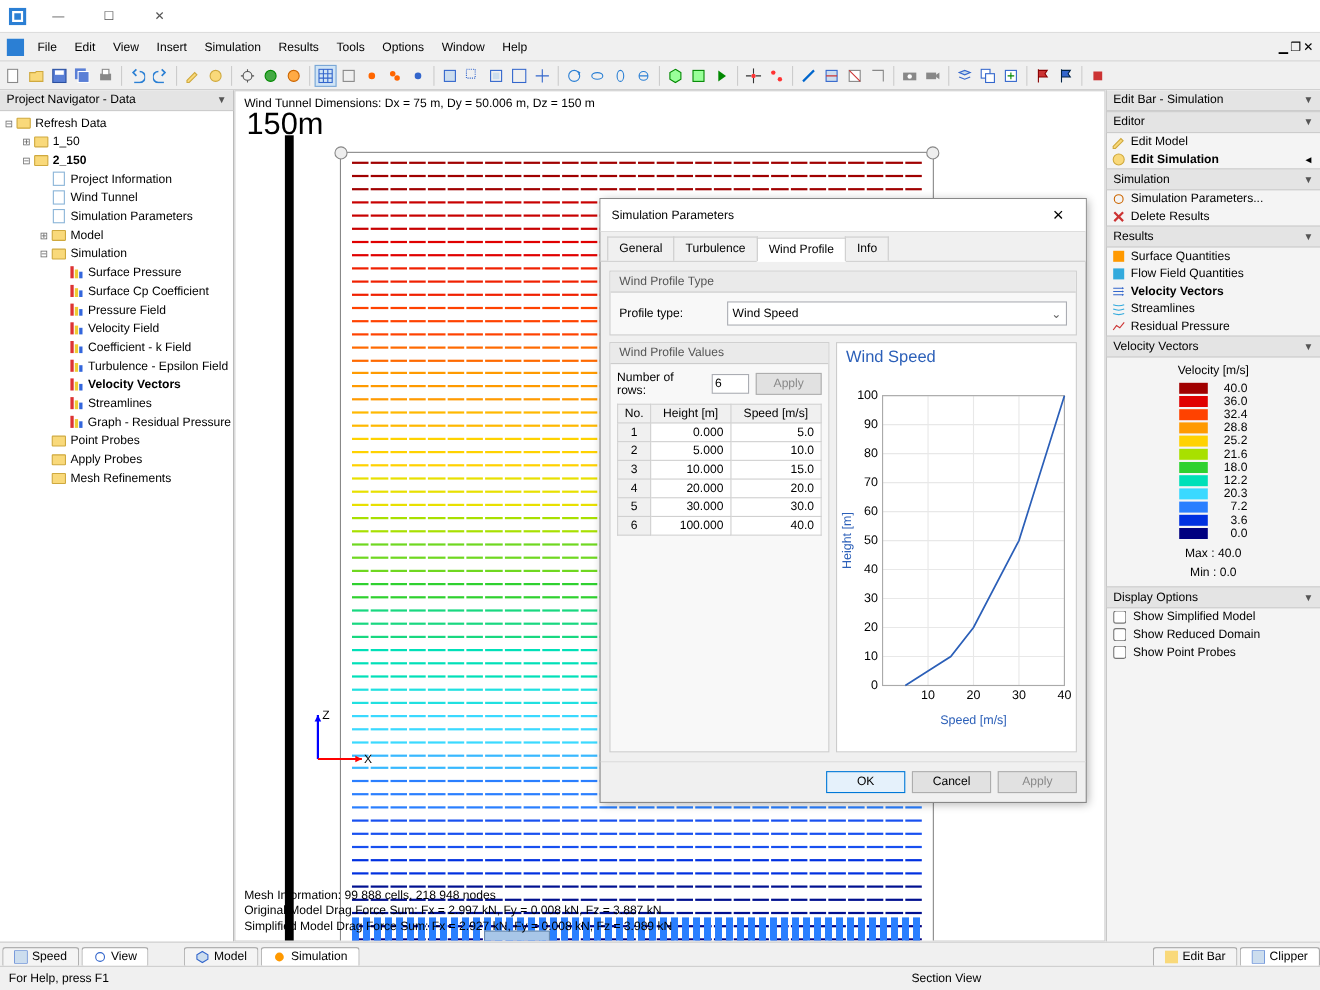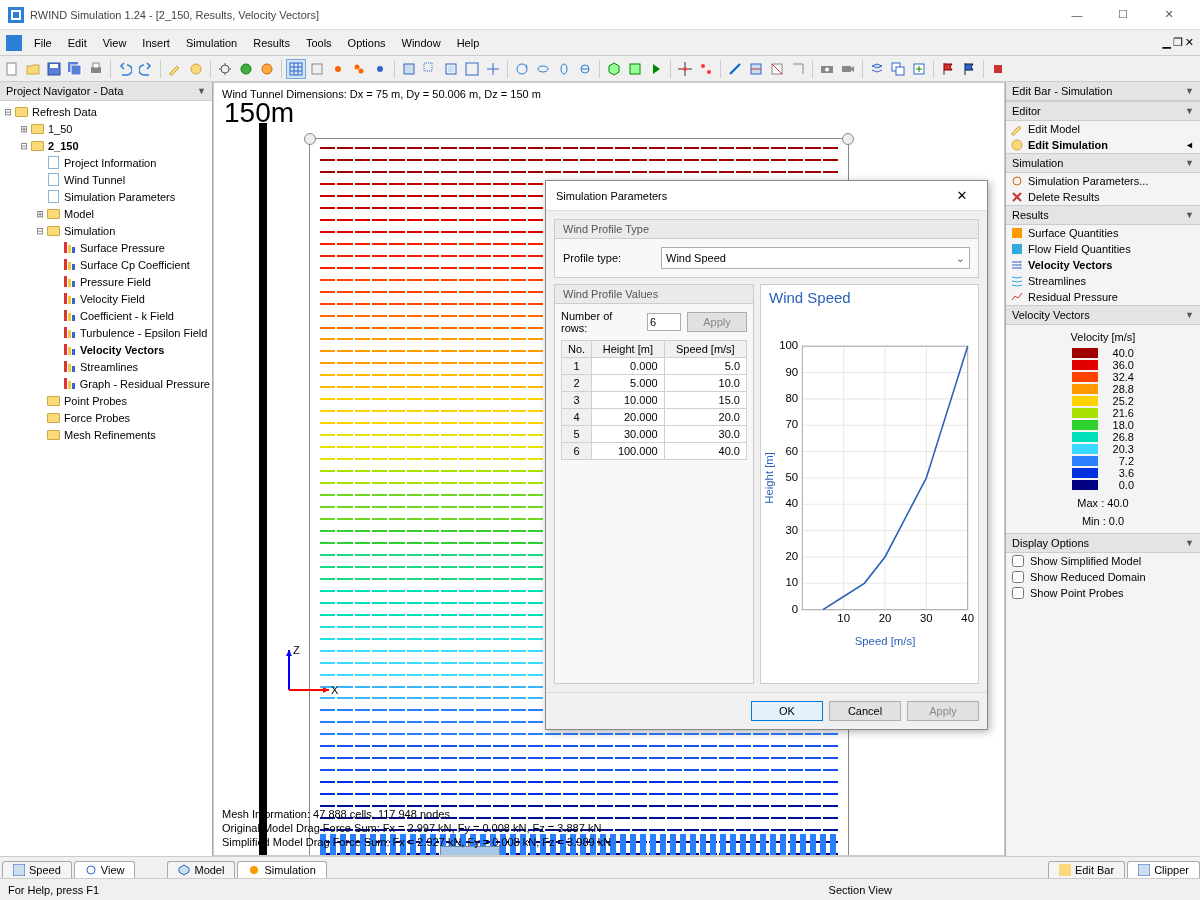--- a/index.html
+++ b/index.html
@@ -97,21 +97,20 @@
 </style>
 </head>
 <body>
 
 <div class="titlebar">
   <svg class="ico" viewBox="0 0 16 16">
       <rect width="16" height="16" fill="#2b7fd4"></rect>
       <path d="M3 3h10v10H3z" fill="#fff"></path>
       <path d="M5 5h6v6H5z" fill="#2b7fd4"></path>
     </svg>
-  <span class="title">RWIND Simulation 1.24 - [2_150, Results, Velocity Vectors]</span>
   <div class="winbtns">
     <div class="winbtn">—</div>
     <div class="winbtn">☐</div>
     <div class="winbtn">✕</div>
   </div>
 </div>
 
 <div class="menubar">
   <svg class="ico" style="width:16px;height:16px;margin:0 4px;" viewBox="0 0 16 16">
       <rect width="16" height="16" fill="#2b7fd4"></rect>
@@ -543,21 +542,21 @@
           <span class="nico">
             <span class="fold"></span>
           </span>
           <span>Point Probes</span>
         </div>
         <div class="tn tw2">
           <span class="exp"></span>
           <span class="nico">
             <span class="fold"></span>
           </span>
-          <span>Force Probes</span>
+          <span>Apply Probes</span>
         </div>
         <div class="tn tw2">
           <span class="exp"></span>
           <span class="nico">
             <span class="fold"></span>
           </span>
           <span>Mesh Refinements</span>
         </div>
       </div>
   </div>
@@ -2499,21 +2498,21 @@
         </div>
       <svg class="axismark" width="60" height="60">
         <line x1="10" y1="50" x2="10" y2="10" stroke="#00f" stroke-width="2"></line>
           <path d="M10 10l-3 6h6z" fill="#00f"></path>
         <line x1="10" y1="50" x2="50" y2="50" stroke="#f00" stroke-width="2"></line>
           <path d="M50 50l-6-3v6z" fill="#f00"></path>
         <text x="14" y="14" fill="#000" font-size="10">Z</text>
         <text x="52" y="54" fill="#000" font-size="10">X</text>
       </svg>
       <div class="infoBot">
-        <div>Mesh Information: 47 888 cells, 117 948 nodes</div>
+        <div>Mesh Information: 99 888 cells, 218 948 nodes</div>
         <div>Original Model Drag Force Sum: Fx = 2.997 kN, Fy = 0.008 kN, Fz = 3.887 kN</div>
         <div>Simplified Model Drag Force Sum: Fx = 2.927 kN, Fy = 0.008 kN, Fz = 3.989 kN</div>
       </div>
     </div>
   </div>
 
   <div class="rightpane">
     <div class="panehead">
       <span>Edit Bar - Simulation</span>
       <span class="arrow">▼</span>
@@ -2616,21 +2615,21 @@
           <div class="legrow">
             <span class="legbox" style="background:#a8e000"></span>
             <span class="legval">21.6</span>
           </div>
           <div class="legrow">
             <span class="legbox" style="background:#2fd12f"></span>
             <span class="legval">18.0</span>
           </div>
           <div class="legrow">
             <span class="legbox" style="background:#00e0b8"></span>
-            <span class="legval">26.8</span>
+            <span class="legval">12.2</span>
           </div>
           <div class="legrow">
             <span class="legbox" style="background:#3ad9ff"></span>
             <span class="legval">20.3</span>
           </div>
           <div class="legrow">
             <span class="legbox" style="background:#2a7fff"></span>
             <span class="legval">7.2</span>
           </div>
           <div class="legrow">
@@ -2710,20 +2709,26 @@
 
 <div class="status">
   <span>For Help, press F1</span>
   <span style="margin-left:auto;margin-right:300px;">Section View</span>
 </div>
 
 <div class="dialog">
   <div class="titlebar2">
     <span>Simulation Parameters</span>
     <div class="close">✕</div>
+  </div>
+  <div class="dtabs">
+    <div class="dtab">General</div>
+    <div class="dtab">Turbulence</div>
+    <div class="dtab act">Wind Profile</div>
+    <div class="dtab">Info</div>
   </div>
   <div class="dbody">
     <div class="gbox">
       <div class="gtitle">Wind Profile Type</div>
       <div class="gcontent">
         <div class="frow">
           <label>Profile type:</label>
           <div class="sel">
               <span>Wind Speed</span>
               <span class="dd">⌄</span>

